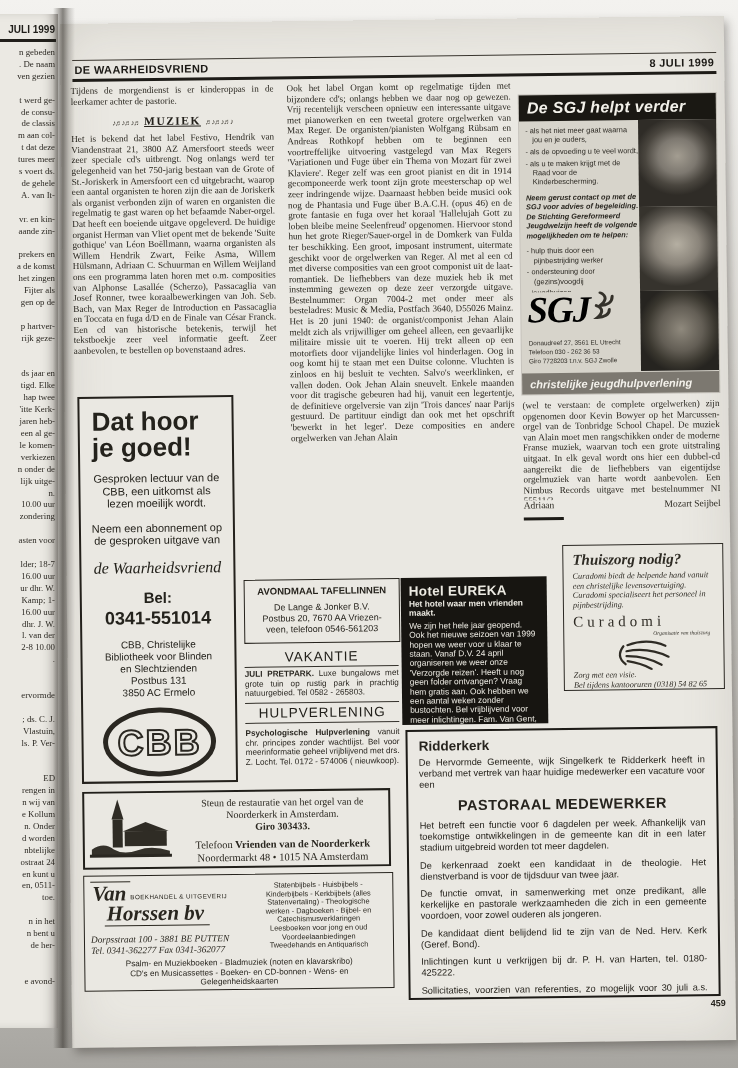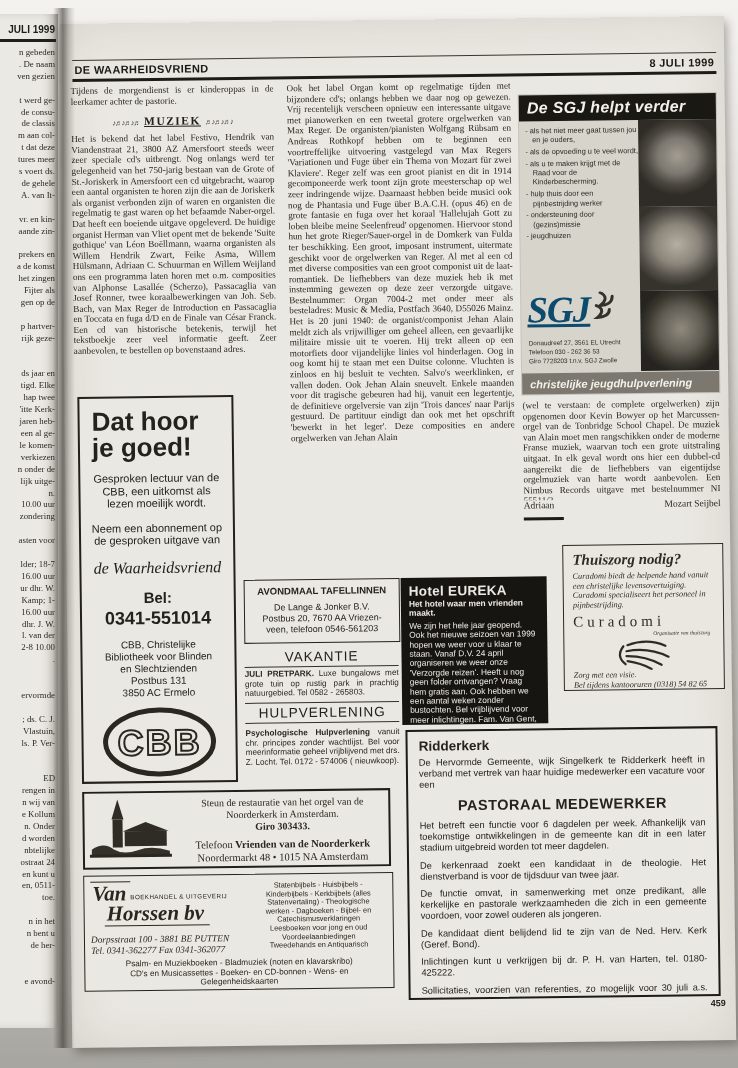--- a/index.html
+++ b/index.html
@@ -37,21 +37,21 @@
     font:bold 9px "Liberation Sans",sans-serif;color:#24221d;}
   
   .sgj{position:absolute;left:458px;top:77px;width:197px;height:299px;background:#d7d4cb;
     box-shadow:0 0 0 1px rgba(90,85,75,.25);}
   .sgj-band{position:absolute;top:0;left:0;right:0;height:26px;background:#1a1813;display:flex;align-items:center;
     padding-left:8px;color:#f2f0e9;font:italic bold 16px "Liberation Sans",sans-serif;letter-spacing:.3px;}
   .sgj-left{position:absolute;left:6px;top:31px;width:113px;height:166px;overflow:hidden;color:#2b2822;}
   .sgj-li{font:7.4px/9.3px "Liberation Sans",sans-serif;padding-left:7px;text-indent:-7px;margin-bottom:2.5px;}
   .sgj-contact{font:italic bold 7.4px/9.5px "Liberation Sans",sans-serif;margin:6px 0 6px;}
   .sgj-logo-row{position:absolute;left:6px;top:197px;display:flex;align-items:flex-start;}
-  .sgj-logo{font:italic bold 37px/36px "Liberation Serif",serif;color:#0c4a6e;letter-spacing:-1px;text-decoration:underline;}
+  .sgj-logo{font:italic bold 37px/36px "Liberation Serif",serif;color:#000000;letter-spacing:-1px;}
   .sgj-address{position:absolute;left:7px;top:243px;font:6.4px/9px "Liberation Sans",sans-serif;color:#33302a;white-space:pre-line;}
   .sgj-photos{position:absolute;right:0;top:26px;width:78px;}
   .photo{width:78px;}
   .photo-boy{height:87px;background:radial-gradient(ellipse 55% 45% at 50% 42%,#a39d91 0%,#7d7870 45%,#4a463f 75%,#2f2c27 100%);}
   .photo-girl{height:84px;background:radial-gradient(ellipse 60% 50% at 48% 45%,#b5afa2 0%,#8a847a 48%,#55514a 78%,#36332d 100%);}
   .photo-man{height:80px;background:radial-gradient(ellipse 55% 55% at 52% 48%,#8f897d 0%,#635e55 50%,#3a372f 80%,#262420 100%);}
   .sgj-banner{position:absolute;bottom:0;left:0;right:0;height:21px;background:#7c7870;display:flex;align-items:center;
     padding-left:8px;color:#f4f2ec;font:italic bold 11px "Liberation Sans",sans-serif;}
   
   .cbb{position:absolute;left:13px;top:373px;width:152px;height:383px;border:2px solid #24211c;background:#eae8e2;
@@ -229,25 +229,26 @@
       <div class="just" style="height:232px;">Het is bekend dat het label Festivo, Hendrik van Viandenstraat 21, 3800 AZ Amersfoort steeds weer zeer speciale cd's uitbrengt. Nog onlangs werd ter gelegenheid van het 750-jarig bestaan van de Grote of St.-Joriskerk in Amersfoort een cd uitgebracht, waarop een aantal organisten te horen zijn die aan de Joriskerk als organist verbonden zijn of waren en organisten die regelmatig te gast waren op het befaamde Naber-orgel. Dat heeft een boeiende uitgave opgeleverd. De huidige organist Herman van Vliet opent met de bekende 'Suite gothique' van Léon Boëllmann, waarna organisten als Willem Hendrik Zwart, Feike Asma, Willem Hülsmann, Adriaan C. Schuurman en Willem Weijland ons een programma laten horen met o.m. composities van Alphonse Lasallée (Scherzo), Passacaglia van Josef Ronner, twee koraalbewerkingen van Joh. Seb. Bach, van Max Reger de Introduction en Passacaglia en Toccata en fuga d/D en de Finale van César Franck. Een cd van historische betekenis, terwijl het tekstboekje zeer veel informatie geeft. Zeer aanbevolen, te bestellen op bovenstaand adres.</div>
     </div>
 
     <div class="col2 just">Ook het label Organ komt op regelmatige tijden met bijzondere cd's; onlangs hebben we daar nog op gewezen. Vrij recentelijk verscheen opnieuw een interessante uitgave met pianowerken en een tweetal grotere orgelwerken van Max Reger. De organisten/pianisten Wolfgang Rübsam en Andreas Rothkopf hebben om te beginnen een voortreffelijke uitvoering vastgelegd van Max Regers 'Variationen und Fuge über ein Thema von Mozart für zwei Klaviere'. Reger zelf was een groot pianist en dit in 1914 gecomponeerde werk toont zijn grote meesterschap op wel zeer indringende wijze. Daarnaast hebben beide musici ook nog de Phantasia und Fuge über B.A.C.H. (opus 46) en de grote fantasie en fuga over het koraal 'Hallelujah Gott zu loben bleibe meine Seelenfreud' opgenomen. Hiervoor stond hun het grote Rieger/Sauer-orgel in de Domkerk van Fulda ter beschikking. Een groot, imposant instrument, uitermate geschikt voor de orgelwerken van Reger. Al met al een cd met diverse composities van een groot componist uit de laat-romantiek. De liefhebbers van deze muziek heb ik met instemming gewezen op deze zeer verzorgde uitgave. Bestelnummer: Organ 7004-2 met onder meer als besteladres: Music &amp; Media, Postfach 3640, D55026 Mainz. Het is 20 juni 1940: de organist/componist Jehan Alain meldt zich als vrijwilliger om geheel alleen, een gevaarlijke militaire missie uit te voeren. Hij trekt alleen op een motorfiets door vijandelijke linies vol hinderlagen. Oog in oog komt hij te staan met een Duitse colonne. Vluchten is zinloos en hij besluit te vechten. Salvo's weerklinken, er vallen doden. Ook Jehan Alain sneuvelt. Enkele maanden voor dit tragische gebeuren had hij, vanuit een legertentje, de definitieve orgelversie van zijn 'Trois dances' naar Parijs gestuurd. De partituur eindigt dan ook met het opschrift 'bewerkt in het leger'. Deze composities en andere orgelwerken van Jehan Alain</div>
 
     <div class="sgj">
       <div class="sgj-band">
         <span>De SGJ helpt verder</span>
       </div>
       <div class="sgj-left">
-        <div class="sgj-li">- als het niet meer gaat tussen jou en je ouders,</div>
+        <div class="sgj-li">- als het niet meer gaat waarna jou en je ouders,</div>
         <div class="sgj-li">- als de opvoeding u te veel wordt,</div>
         <div class="sgj-li">- als u te maken krijgt met de Raad voor de Kinderbescherming.</div>
+        <div class="sgj-contact">Neem gerust contact op met de SGJ voor advies of begeleiding. De Stichting Gereformeerd Jeugdwelzijn heeft de volgende mogelijkheden om te helpen:</div>
         <div class="sgj-li">- hulp thuis door een pijnbestrijding werker</div>
-        <div class="sgj-li">- ondersteuning door (gezins)missie</div>
+        <div class="sgj-li">- ondersteuning door (gezins)voogdij</div>
         <div class="sgj-li">- jeugdhuizen</div>
 
       </div>
       <div class="sgj-logo-row">
         <span class="sgj-logo">SGJ</span>
         <svg width="24" height="30" viewBox="0 0 24 30">
           <path d="M10 1 c8 4 5 9 0 13 c7 0 12 -3 12 -9" fill="none" stroke="#34312a" stroke-width="3" stroke-linecap="round"></path>
           <path d="M6 14 c8 3 6 8 1 12 c7 0 12 -3 12 -8" fill="none" stroke="#34312a" stroke-width="3" stroke-linecap="round"></path>
         </svg>
       </div>

